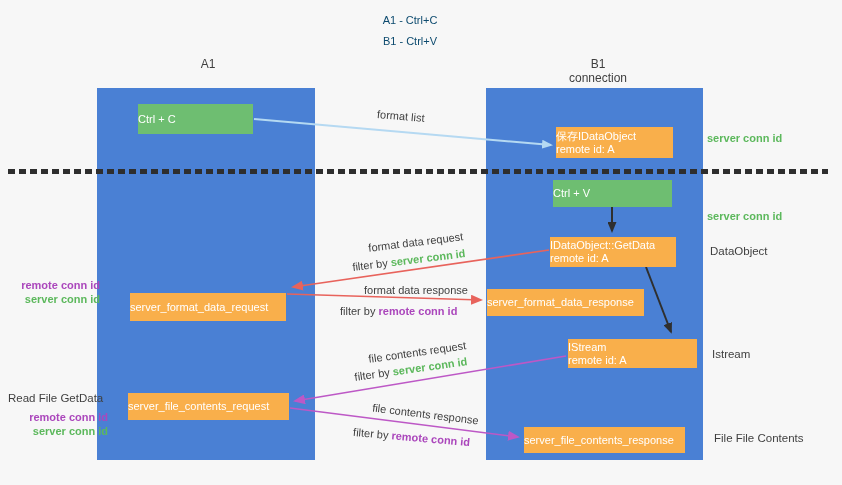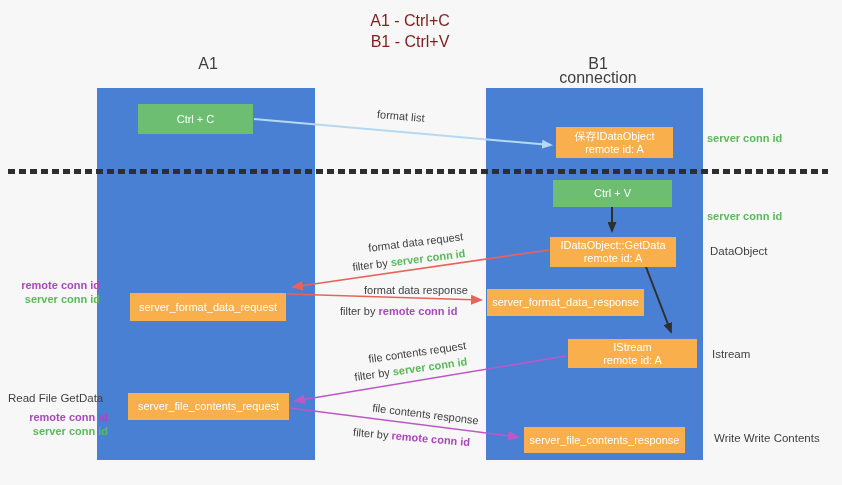--- a/index.html
+++ b/index.html
@@ -1,31 +1,31 @@
 <!DOCTYPE html>
 <html><head>
 <meta charset="utf-8">
 <style>
   html,body{margin:0;padding:0;}
   body{font-family:"Liberation Sans","DejaVu Sans",sans-serif;background:#f7f7f7;}
   .canvas{position:relative;width:842px;height:485px;background:#f7f7f7;overflow:hidden;}
 
   .title{position:absolute;left:310px;top:10px;width:200px;text-align:center;
-         font-size:16px;line-height:21px;color:#7f1d1d;z-index:5;}
+         font-size:11px;line-height:21px;color:#0c4a6e;z-index:5;}
 
-  .lane-header{position:absolute;width:140px;text-align:center;font-size:16px;
+  .lane-header{position:absolute;width:140px;text-align:center;font-size:12px;
                line-height:14px;color:#3f3f3f;z-index:5;}
   .lane{position:absolute;top:88px;height:372px;background:#4a80d4;z-index:1;}
 
   .dotted-line{position:absolute;left:8px;top:169px;width:820px;height:5px;z-index:2;
     background:repeating-linear-gradient(90deg,#2e2e2e 0 7px,transparent 7px 11px);}
 
   .arrows{position:absolute;left:0;top:0;z-index:3;pointer-events:none;}
 
-  .node{position:absolute;z-index:4;display:flex;flex-direction:column;align-items:center;
+  .node{position:absolute;z-index:4;display:flex;flex-direction:column;align-items:flex-start;
         justify-content:center;color:#ffffff;font-size:11px;line-height:13px;text-align:center;}
   .node.green{background:#6ebe71;}
   .node.orange{background:#f9af4b;}
 
   .edge-label{position:absolute;z-index:5;font-size:11px;color:#3f3f3f;white-space:nowrap;}
   .accent-green{color:#5cb85c;font-weight:bold;}
   .accent-purple{color:#ab47bc;font-weight:bold;}
 
   .side-label{position:absolute;z-index:5;font-size:11.5px;color:#3f3f3f;white-space:nowrap;}
   .side-label.green{color:#5cb85c;font-weight:bold;font-size:11px;}
@@ -141,21 +141,21 @@
   <div class="edge-label" style="left:372px;top:408px;transform:rotate(7deg);">file contents response</div>
   <div class="edge-label" style="left:353px;top:431px;transform:rotate(5deg);">
     <span>filter by</span>
     <span class="accent-purple">remote conn id</span>
   </div>
 
   <div class="side-label green" style="left:707px;top:132px;">server conn id</div>
   <div class="side-label green" style="left:707px;top:210px;">server conn id</div>
   <div class="side-label" style="left:710px;top:245px;">DataObject</div>
   <div class="side-label" style="left:712px;top:348px;">Istream</div>
-  <div class="side-label" style="left:714px;top:432px;">Write Write Contents</div>
+  <div class="side-label" style="left:714px;top:432px;">File File Contents</div>
 
   <div class="side-label purple right-align" style="left:14px;top:279px;width:86px;">remote conn id</div>
   <div class="side-label green right-align" style="left:14px;top:293px;width:86px;">server conn id</div>
   <div class="side-label" style="left:8px;top:392px;">Read File GetData</div>
   <div class="side-label purple right-align" style="left:22px;top:411px;width:86px;">remote conn id</div>
   <div class="side-label green right-align" style="left:22px;top:425px;width:86px;">server conn id</div>
 
 </div>
 
 </body></html>

